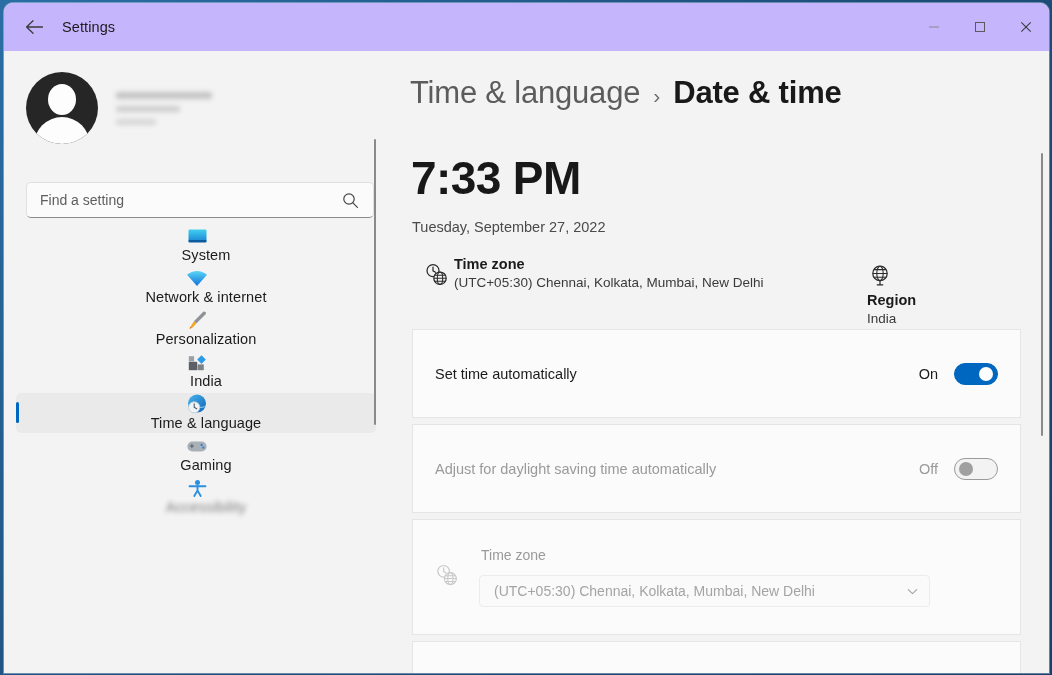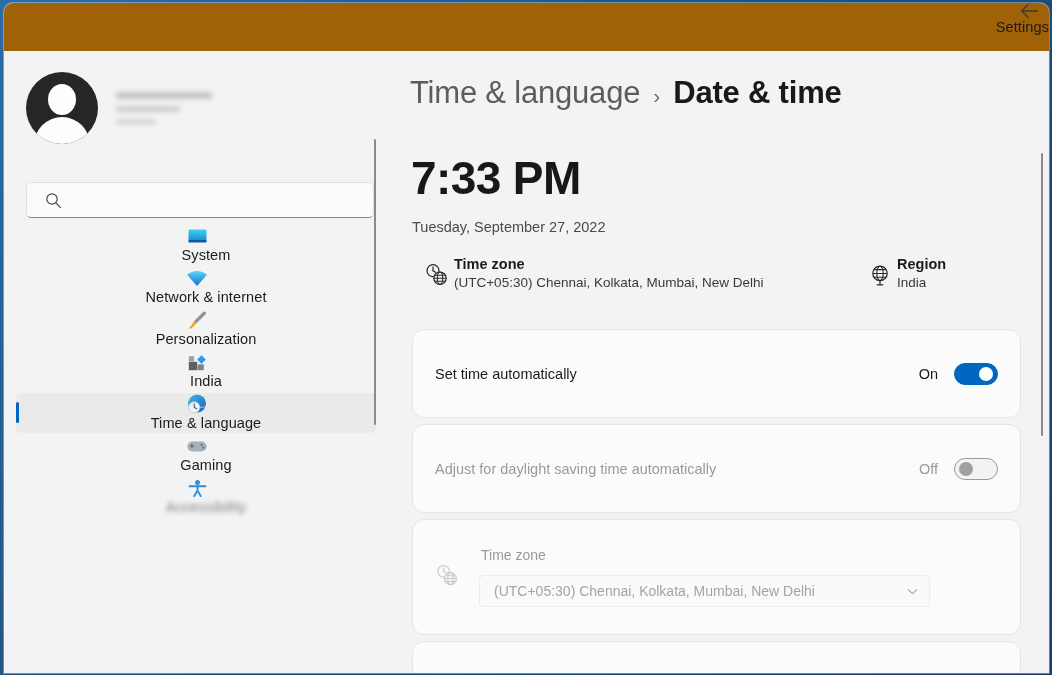--- a/index.html
+++ b/index.html
@@ -19,22 +19,22 @@
     width: 1045px; height: 670px;
     background: #f3f3f3;
     border-radius: 9px 9px 0 0;
     overflow: hidden;
     box-shadow: 0 0 0 1px rgba(255,255,255,0.35);
   }
 
   
   #titlebar {
     position: absolute; top: 0; left: 0; right: 0; height: 48px;
-    background: #a16207;
-    display: flex; align-items: flex-end; flex-direction: column;
+    background: #c4b5fd;
+    display: flex; align-items: center;
   }
   #back-btn {
     width: 40px; height: 32px; margin-left: 10px;
     display: flex; align-items: center; justify-content: center;
     border-radius: 5px; cursor: pointer;
   }
   #win-title {
     margin-left: 8px;
     font-size: 14.5px; color: #1b1b1b; letter-spacing: .1px;
   }
@@ -158,29 +158,29 @@
   }
 
   #summary {
     position: absolute; left: 20px; top: 205px; right: 30px; height: 54px;
   }
   .sum-block { position: absolute; display: flex; align-items: flex-start; }
   .sum-ico { width: 30px; flex: none; padding-top: 6px; }
   .sum-title { font-size: 14.5px; font-weight: 600; color: #1b1b1b; }
   .sum-sub { font-size: 13.5px; color: #3a3a3a; margin-top: 3px; }
   #sum-tz { left: 12px; top: 0; }
-  #sum-region { left: 455px; top: 0; }
+  #sum-region { left: 455px; top: 0; flex-direction: column; }
 
   #cards {
     position: absolute; left: 20px; top: 278px; right: 28px; bottom: 0;
   }
   .card {
     background: #fbfbfb;
     border: 1px solid #e5e5e5;
-    border-radius: 12px;
+    border-radius: 0;
     margin-bottom: 6px;
     position: relative;
   }
   .card.row { height: 89px; display: flex; align-items: center; padding: 0 22px 0 22px; }
   .card-label { font-size: 14.5px; color: #1b1b1b; }
   .card.disabled .card-label { color: #9a9a9a; }
   .toggle-area { margin-left: auto; display: flex; align-items: center; gap: 16px; }
   .toggle-state { font-size: 14.5px; color: #1b1b1b; }
   .card.disabled .toggle-state { color: #9a9a9a; }
   .switch {
@@ -257,20 +257,21 @@
       </div>
       <div id="acct-text">
         <div class="l1"></div>
           <div class="l2"></div>
           <div class="l3"></div>
       </div>
     </div>
 
     <div id="search-wrap">
       <div id="search-box">
+        <input id="search-input" type="text" placeholder="Find a setting" style="">
         <div id="search-icon-btn">
           <svg width="17" height="17" viewBox="0 0 17 17" fill="none">
             <circle cx="7" cy="7" r="5.2" stroke="#444" stroke-width="1.2"></circle>
             <line x1="10.9" y1="10.9" x2="15.4" y2="15.4" stroke="#444" stroke-width="1.2" stroke-linecap="round"></line>
           </svg>
         </div>
       </div>
     </div>
 
     <div id="navlist">

